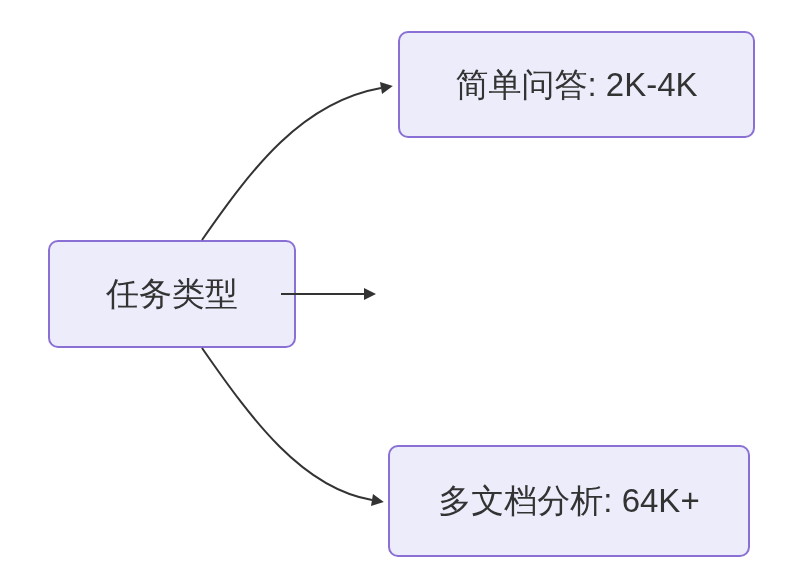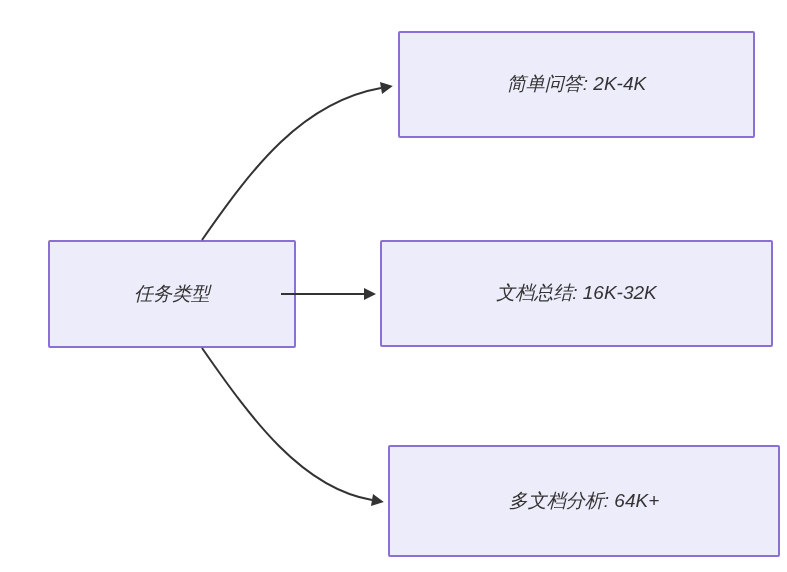--- a/index.html
+++ b/index.html
@@ -34,33 +34,32 @@
     stroke-width: 2px;
   }
   .arrowhead { fill: var(--edge); }
   .node {
     position: absolute;
     display: flex;
     align-items: center;
     justify-content: center;
     background: var(--node-fill);
     border: 2px solid var(--node-border);
-    border-radius: 2px;
+    border-radius: 10px;
     color: var(--text);
-    font-size: 19px;
+    font-size: 33px;
     line-height: 1.2;
     text-align: center;
     z-index: 1;
     white-space: nowrap;
-    font-style: italic;
   }
   .node-root    { left: 32px;  top: 240px; width: 248px; height: 108px; margin-left: 16px; }
   .node-branch0 { left: 398px; top: 31px;  width: 357px; height: 107px; }
   .node-branch1 { left: 380px; top: 240px; width: 393px; height: 107px; }
-  .node-branch2 { left: 388px; top: 445px; width: 392px; height: 112px; }
+  .node-branch2 { left: 388px; top: 445px; width: 362px; height: 112px; }
 </style>
 </head>
 <body>
 
 <div class="canvas">
 
   <svg class="edges-layer" width="787" height="572" viewBox="0 0 787 572" xmlns="http://www.w3.org/2000/svg">
     <defs>
       <marker id="arrow" markerUnits="userSpaceOnUse" viewBox="0 0 10 10" markerWidth="16" markerHeight="12" refX="0" refY="5" orient="auto">
         <path class="arrowhead" d="M 0 0 L 10 5 L 0 10 Z"></path>
@@ -72,21 +71,18 @@
   </svg>
 
   <div class="node node-root">
     <span>任务类型</span>
   </div>
 
   <div class="node node-branch0">
     <span>简单问答: 2K-4K</span>
   </div>
 
-  <div class="node node-branch1">
-    <span>文档总结: 16K-32K</span>
-  </div>
 
   <div class="node node-branch2">
     <span>多文档分析: 64K+</span>
   </div>
 
 </div>
 
 </body></html>

